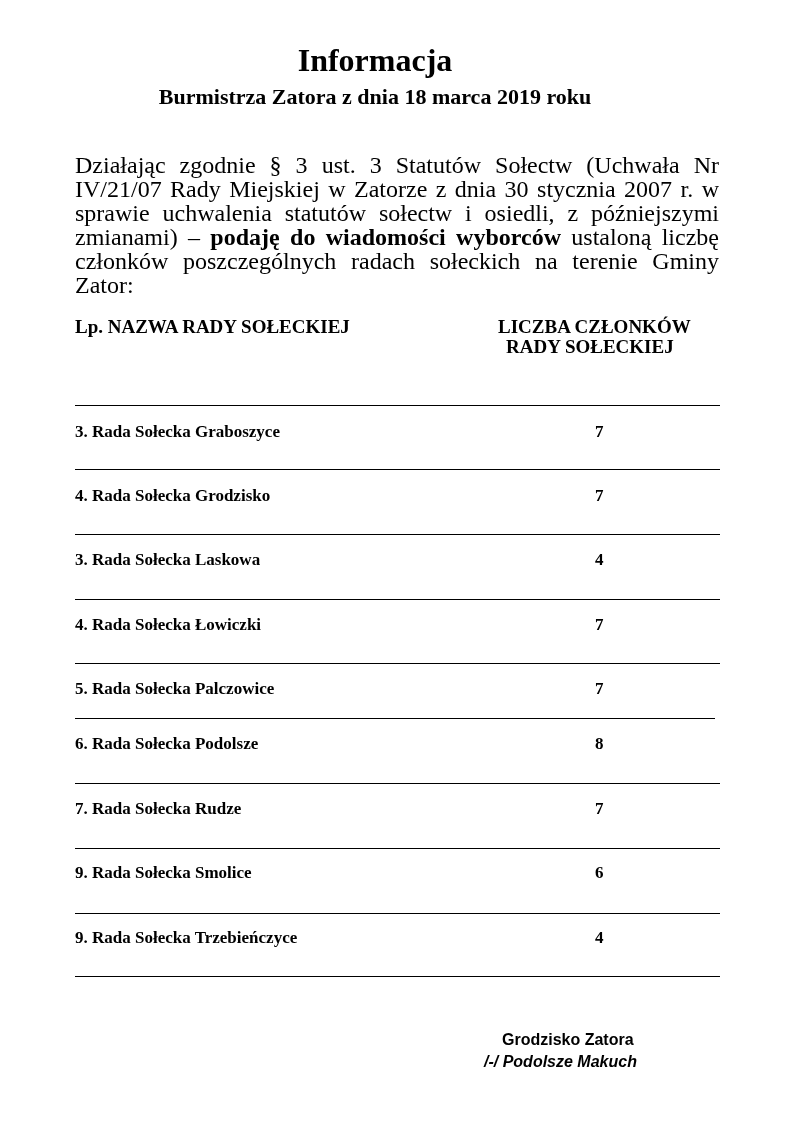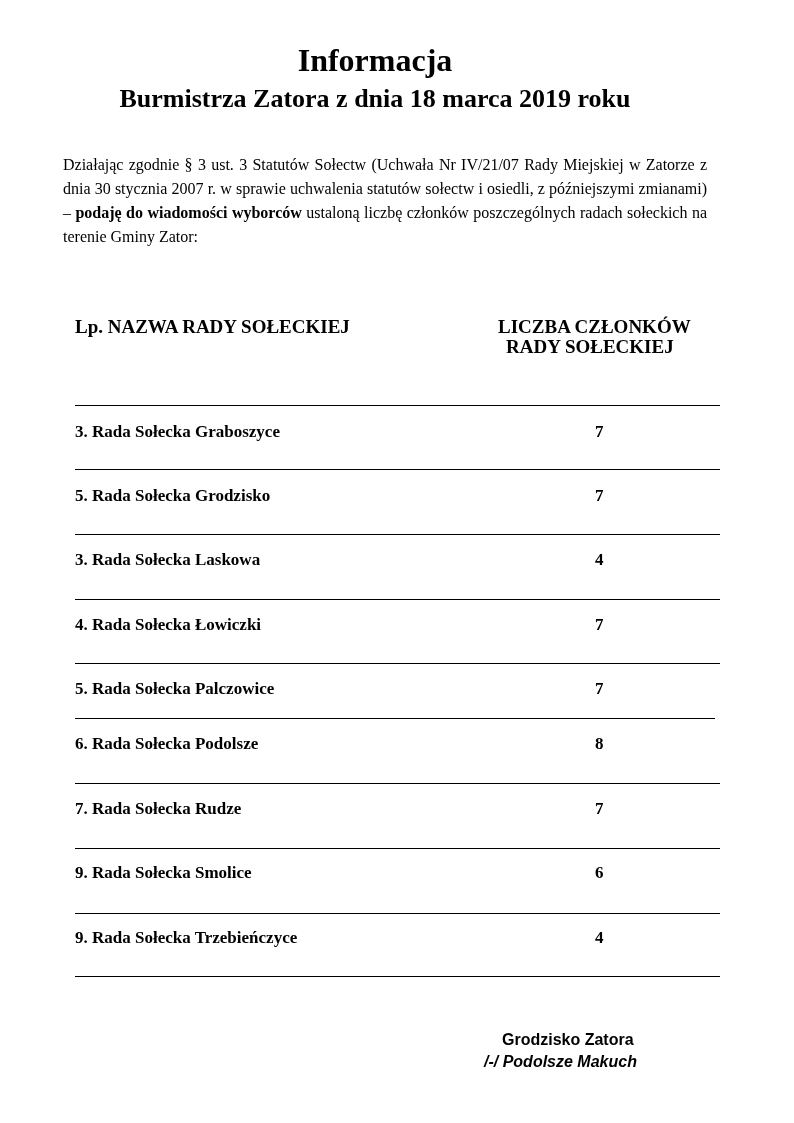--- a/index.html
+++ b/index.html
@@ -1,21 +1,21 @@
 <!DOCTYPE html>
 <html><head>
 <meta charset="utf-8">
 <style>
   html, body { margin:0; padding:0; background:#fff; }
   body { width:794px; height:1123px; position:relative; overflow:hidden; color:#000;
     font-family:"Liberation Serif", serif; }
   .title { position:absolute; left:0; width:750px; text-align:center; font-weight:bold; }
   .t1 { top:42px; font-size:32px; }
-  .t2 { top:84px; font-size:26px; }
-  .intro { position:absolute; left:63px; top:153px; width:644px; font-size:16px; line-height:24px; text-align:justify; }
+  .t2 { top:84px; font-size:22px; }
+  .intro { position:absolute; left:75px; top:153px; width:644px; font-size:24px; line-height:24px; text-align:justify; }
   .intro b { font-weight:bold; }
   .hdr { position:absolute; font-weight:bold; font-size:19px; }
   .h-lp { left:75px; top:316px; }
   .h-cnt1 { left:498px; top:316px; }
   .h-cnt2 { left:506px; top:336px; }
   .rule { position:absolute; left:75px; width:645px; height:0; border-top:1.5px solid #000; }
   .row { position:absolute; left:75px; width:645px; font-weight:bold; font-size:17px; }
   .row .name { position:absolute; left:0; }
   .row .num { position:absolute; left:520px; }
   .sig { position:absolute; font-family:"Liberation Sans", sans-serif; font-weight:bold; font-size:16px; }
@@ -36,21 +36,21 @@
 
 <div class="rule" style="top:405px"></div>
 
 <div class="row" style="top:422px">
     <span class="name">3.  Rada Sołecka Graboszyce</span>
     <span class="num">7</span>
   </div>
 <div class="rule" style="top:469px"></div>
 
 <div class="row" style="top:486px">
-    <span class="name">5.  Rada Sołecka Grodzisko</span>
+    <span class="name">4.  Rada Sołecka Grodzisko</span>
     <span class="num">7</span>
   </div>
 <div class="rule" style="top:534px"></div>
 
 <div class="row" style="top:550px">
     <span class="name">3.  Rada Sołecka Laskowa</span>
     <span class="num">4</span>
   </div>
 <div class="rule" style="top:599px"></div>
 

